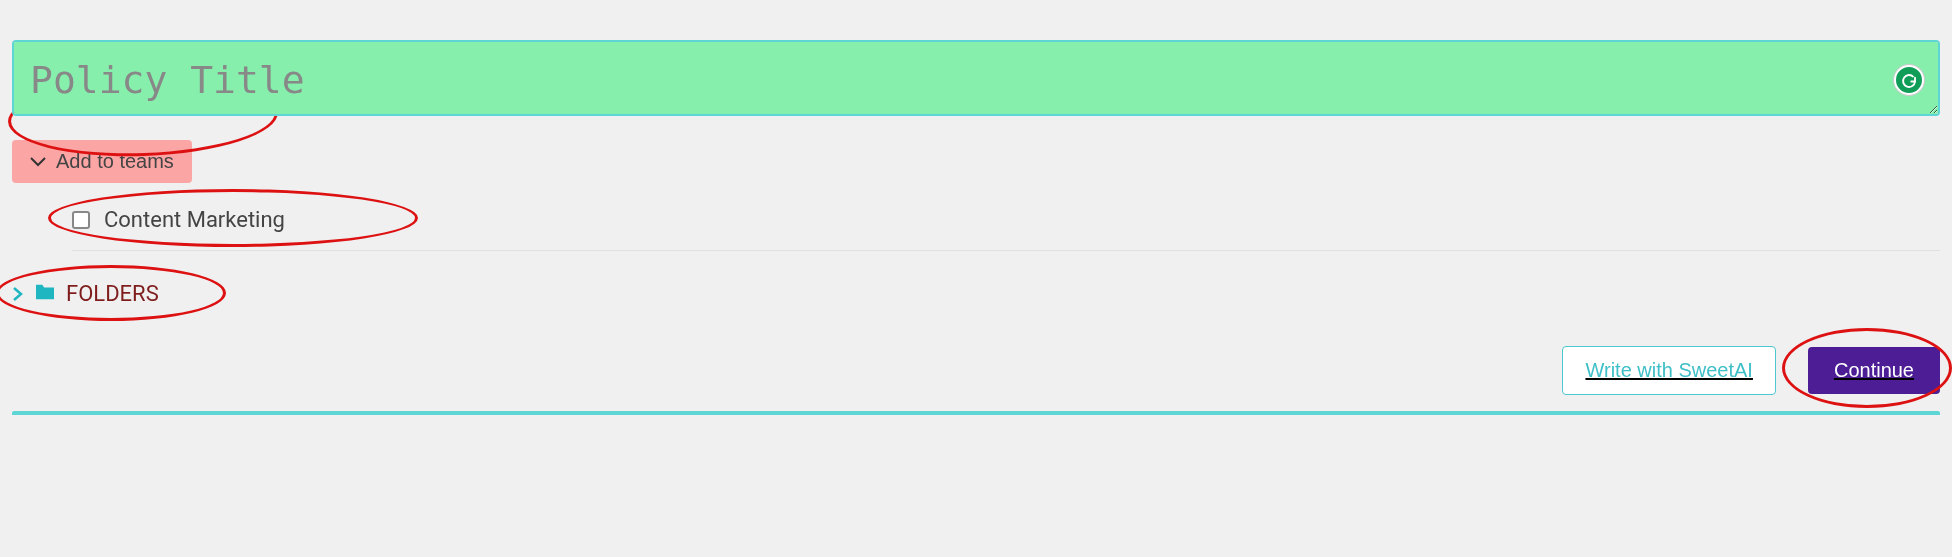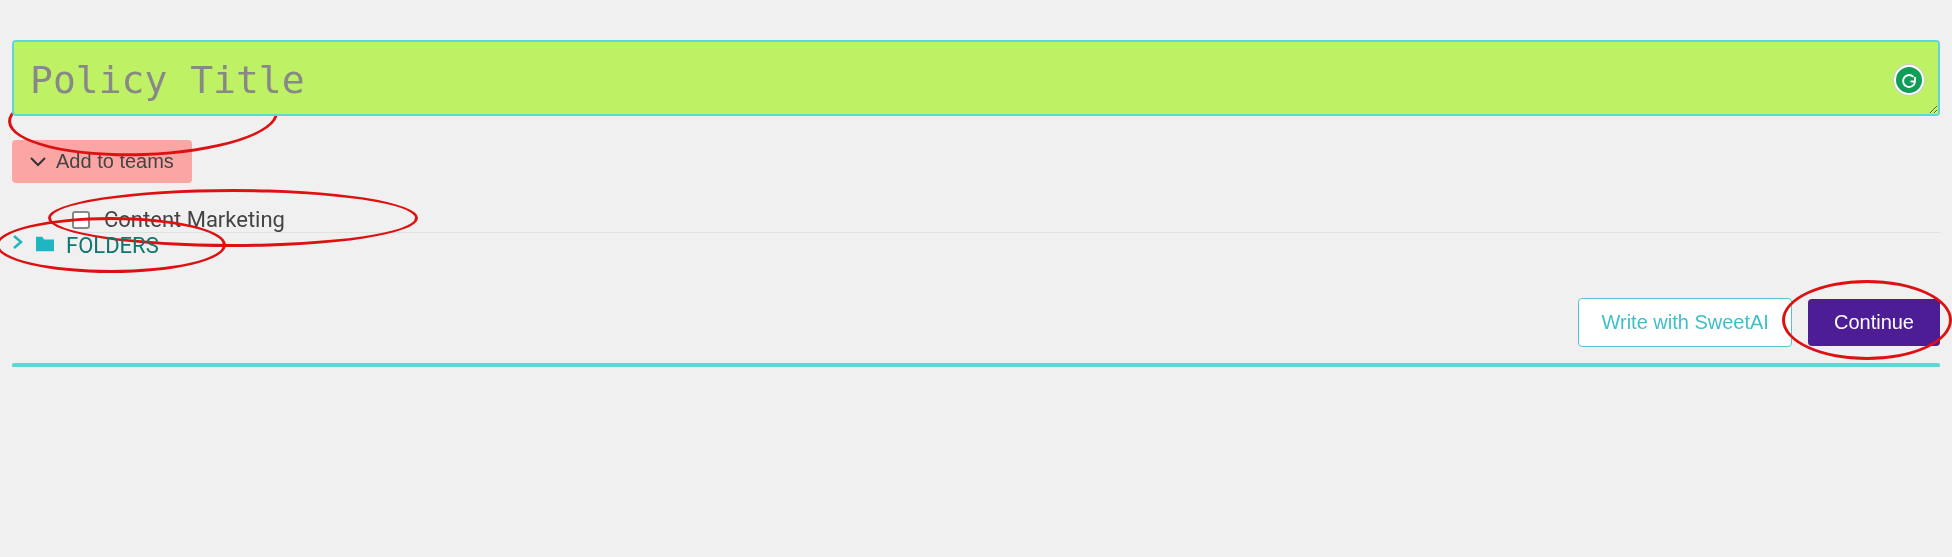--- a/index.html
+++ b/index.html
@@ -11,21 +11,21 @@
     .title-input-wrapper {
       position: relative;
       margin-bottom: 20px;
     }
     .title-input {
       width: 100%;
       padding: 16px 32px 16px 16px;
       font-size: 38px;
       font-weight: 300;
       color: #777;
-      background: #bef264;
+      background: #86efac;
       border: 2px solid #5ed6d6;
       border-radius: 4px;
       outline: none;
       resize: both;
       height: 76px;
     }
     .title-input::placeholder {
       color: #888;
       font-weight: 300;
     }
@@ -59,20 +59,22 @@
       font-size: 20px;
       color: #444;
       cursor: pointer;
       margin-bottom: 24px;
     }
     .teams-toggle .chevron {
       font-size: 16px;
     }
     .teams-list {
       margin-left: 60px;
+      margin-bottom: 30px;
+      padding-bottom: 18px;
       border-bottom: 1px solid #e0e0e0;
       position: relative;
     }
     .team-item {
       display: flex;
       align-items: center;
       gap: 14px;
       font-size: 22px;
       color: #444;
       position: relative;
@@ -81,42 +83,43 @@
       width: 18px;
       height: 18px;
       border: 2px solid #888;
       border-radius: 3px;
       background: #fff;
       cursor: pointer;
       appearance: none;
     }
     .folders-section {
       display: inline-flex;
-      align-items: flex-start;
+      align-items: flex-end;
       gap: 10px;
       font-size: 22px;
-      color: #0f766e;
+      color: #7f1d1d;
       cursor: pointer;
       margin-bottom: 40px;
       position: relative;
     }
     .folders-section .chevron-right {
       font-size: 18px;
       font-weight: bold;
     }
     .folder-icon {
       width: 22px;
       height: 18px;
     }
     .bottom-bar {
       display: flex;
       justify-content: flex-end;
-      gap: 16px;
-      align-items: center;
-      position: relative;
+      gap: 32px;
+      align-items: center;
+      position: relative;
+      text-decoration: underline;
     }
     .btn-outline {
       padding: 12px 22px;
       background: #fff;
       border: 1.5px solid #4ec8ce;
       border-radius: 4px;
       color: #3fbfc7;
       font-size: 20px;
       cursor: pointer;
     }

